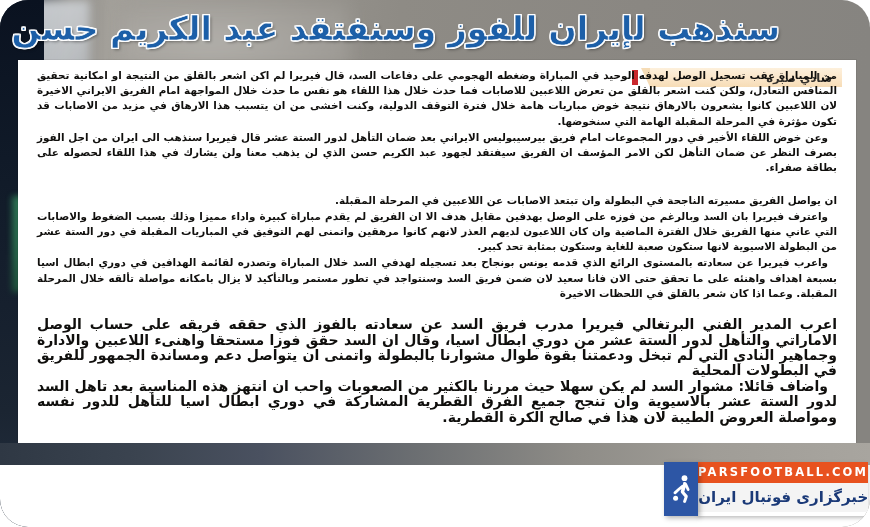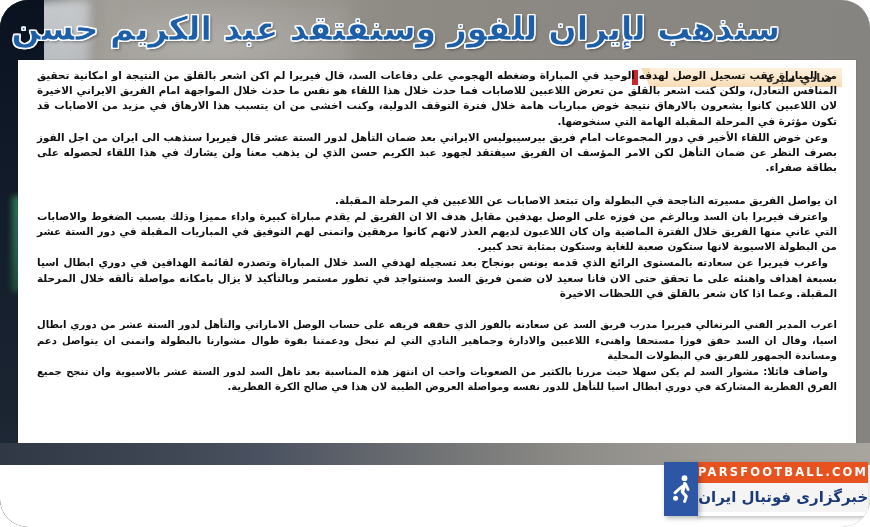--- a/index.html
+++ b/index.html
@@ -201,21 +201,21 @@
     font-family: "DejaVu Sans", sans-serif;
   }
   .col-1 { 
     font-weight: 700;
     font-size: 10.4px;
     line-height: 15.2px;
     padding-top: 33px;
   }
   .col-2 {
     font-weight: 700;
-    font-size: 10px;
+    font-size: 14px;
     line-height: 15.2px;
     padding-top: 2px;
   }
   .col-3 {
     font-weight: 700;
     font-size: 10.4px;
     line-height: 15.2px;
     padding-top: 2px;
   }
   .col-4 {

